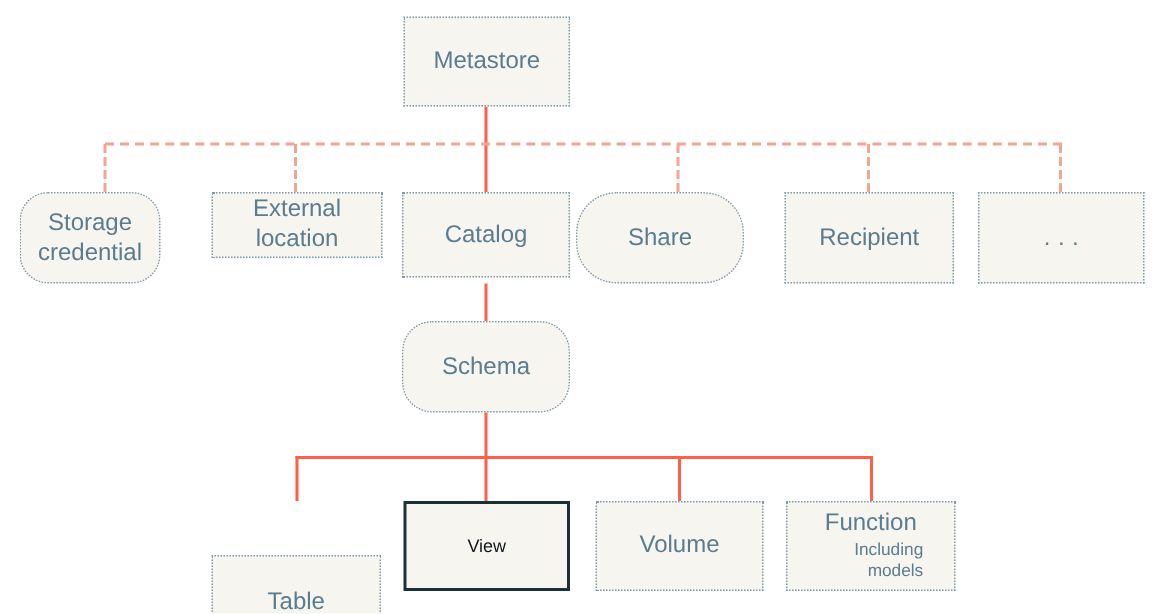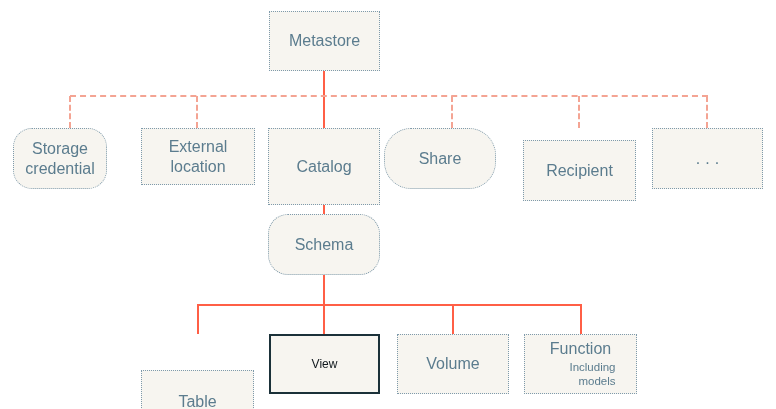--- a/index.html
+++ b/index.html
@@ -59,30 +59,30 @@
     <div class="conn solid h" style="left: 197px; top: 304px; width: 385px;"></div>
     <div class="conn solid v" style="left: 197px; top: 304px; height: 30px;"></div>
     <div class="conn solid v" style="left: 452px; top: 304px; height: 30px;"></div>
     <div class="conn solid v" style="left: 580px; top: 304px; height: 30px;"></div>
     <div class="node" style="left: 269px; top: 11px; width: 111px; height: 60px;">
       <div class="label">Metastore</div>
     </div>
     <div class="node" style="left: 13px; top: 128px; width: 94px; height: 61px; border-radius: 19px;">
       <div class="label">Storage credential</div>
     </div>
-    <div class="node" style="left: 141px; top: 128px; width: 114px; height: 57px;">
+    <div class="node" style="left: 141px; top: 128px; width: 114px; height: 44px;">
       <div class="label">External location</div>
     </div>
-    <div class="node" style="left: 268px; top: 128px; width: 112px; height: 77px;">
+    <div class="node" style="left: 268px; top: 128px; width: 112px; height: 57px;">
       <div class="label">Catalog</div>
     </div>
     <div class="node" style="left: 384px; top: 128px; width: 112px; height: 61px; border-radius: 27px;">
       <div class="label">Share</div>
     </div>
-    <div class="node" style="left: 523px; top: 140px; width: 113px; height: 61px;">
+    <div class="node" style="left: 523px; top: 128px; width: 113px; height: 61px;">
       <div class="label">Recipient</div>
     </div>
     <div class="node ellipsis" style="left: 652px; top: 128px; width: 111px; height: 61px;">
       <div class="label">...</div>
     </div>
     <div class="node" style="left: 268px; top: 214px; width: 112px; height: 61px; border-radius: 20px;">
       <div class="label">Schema</div>
     </div>
     <div class="node" style="left: 141px; top: 334px; width: 113px; height: 64px; margin-top: 36px;">
       <div class="label">Table</div>

